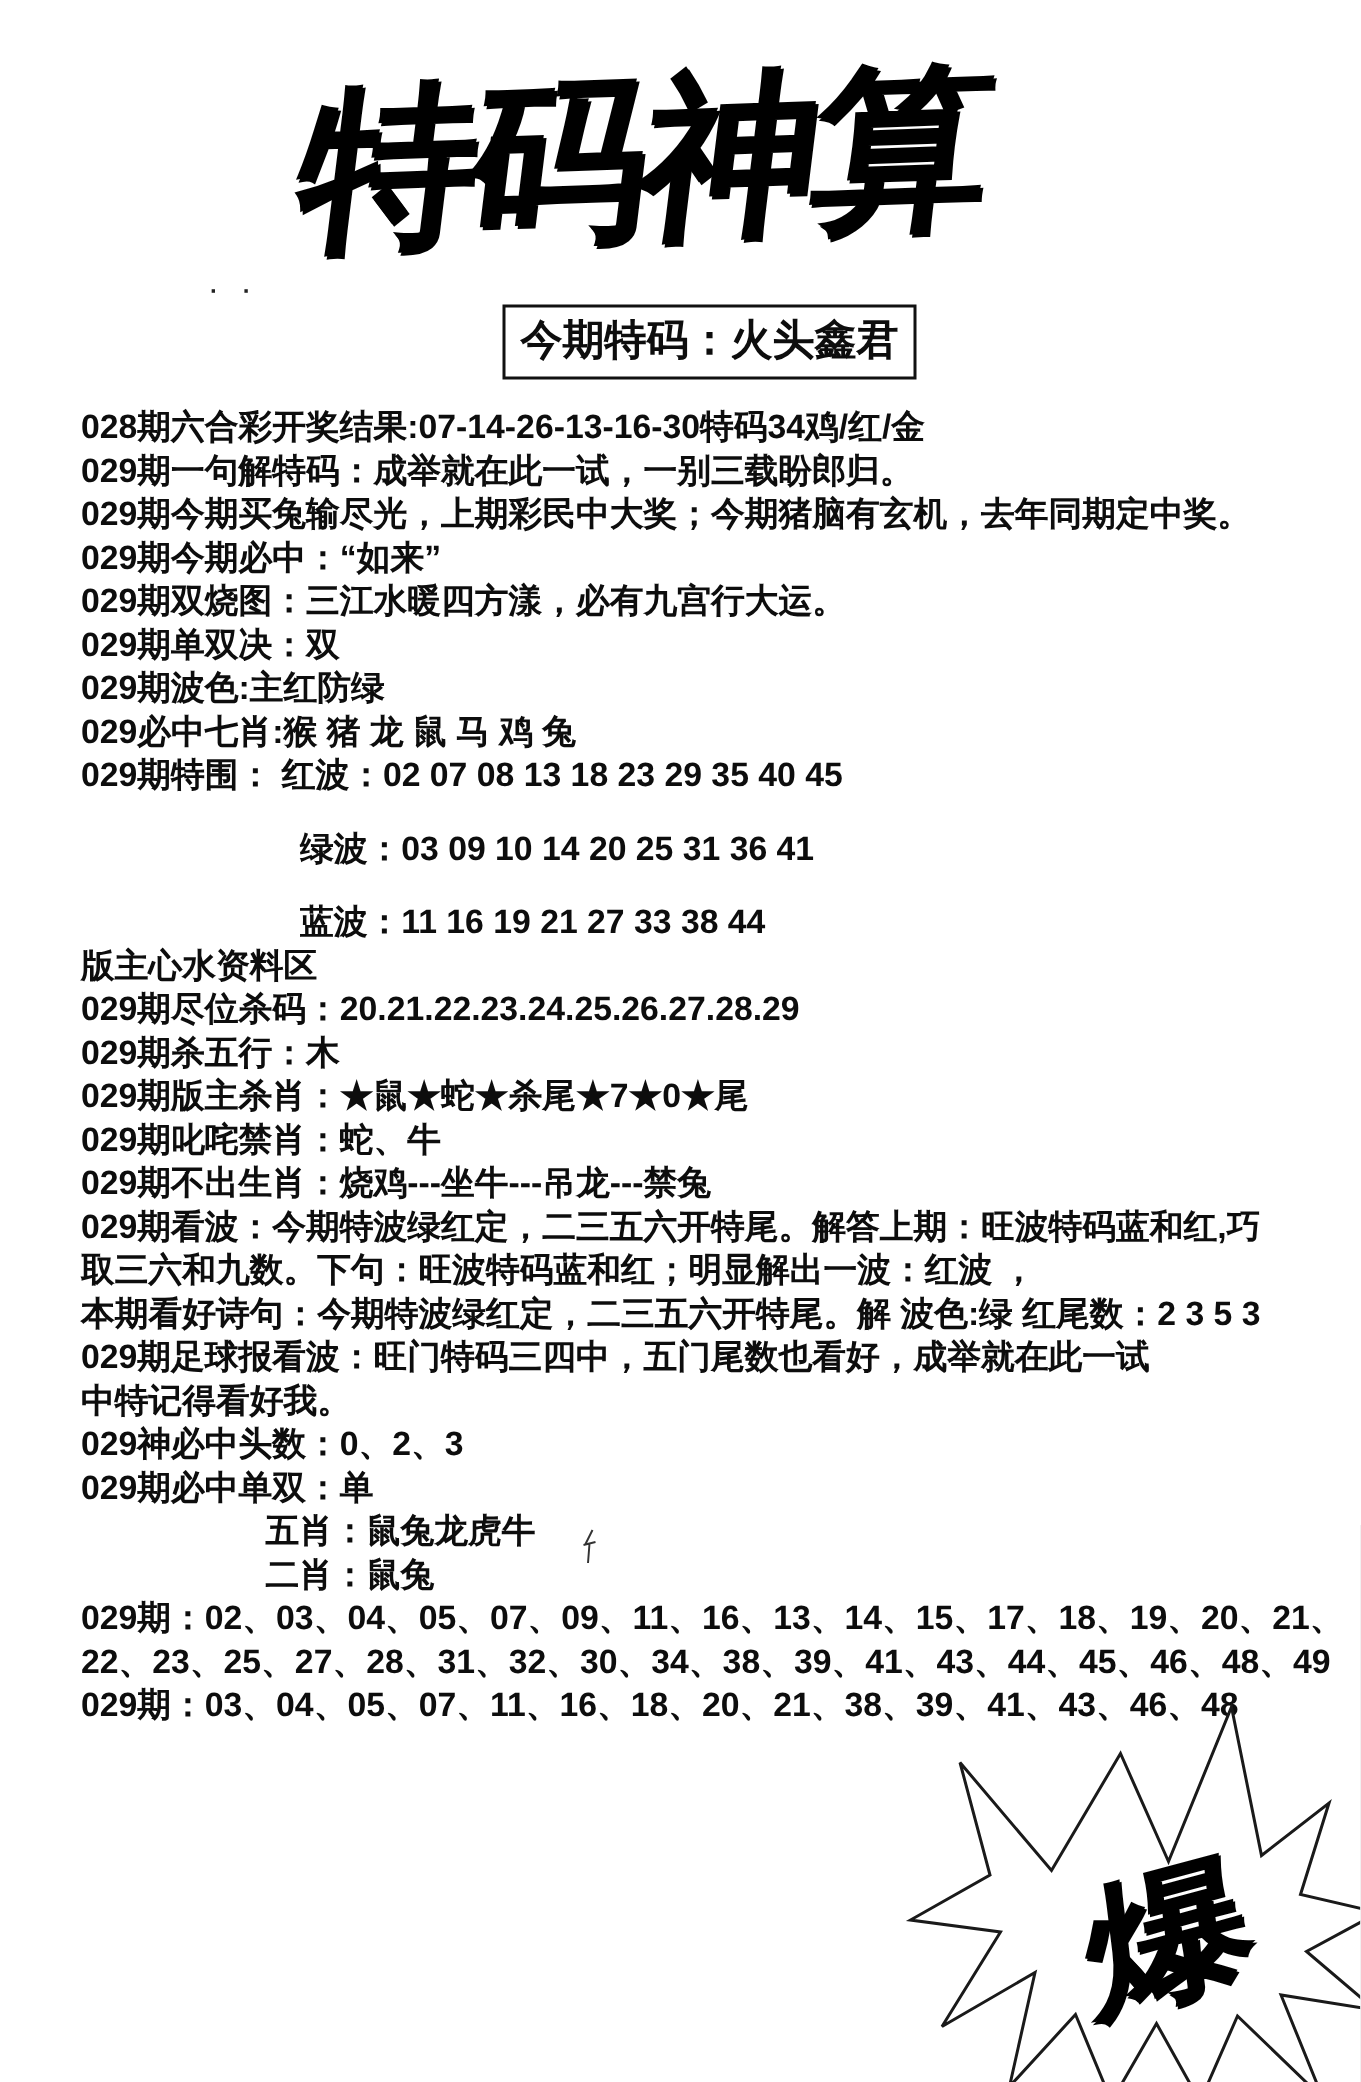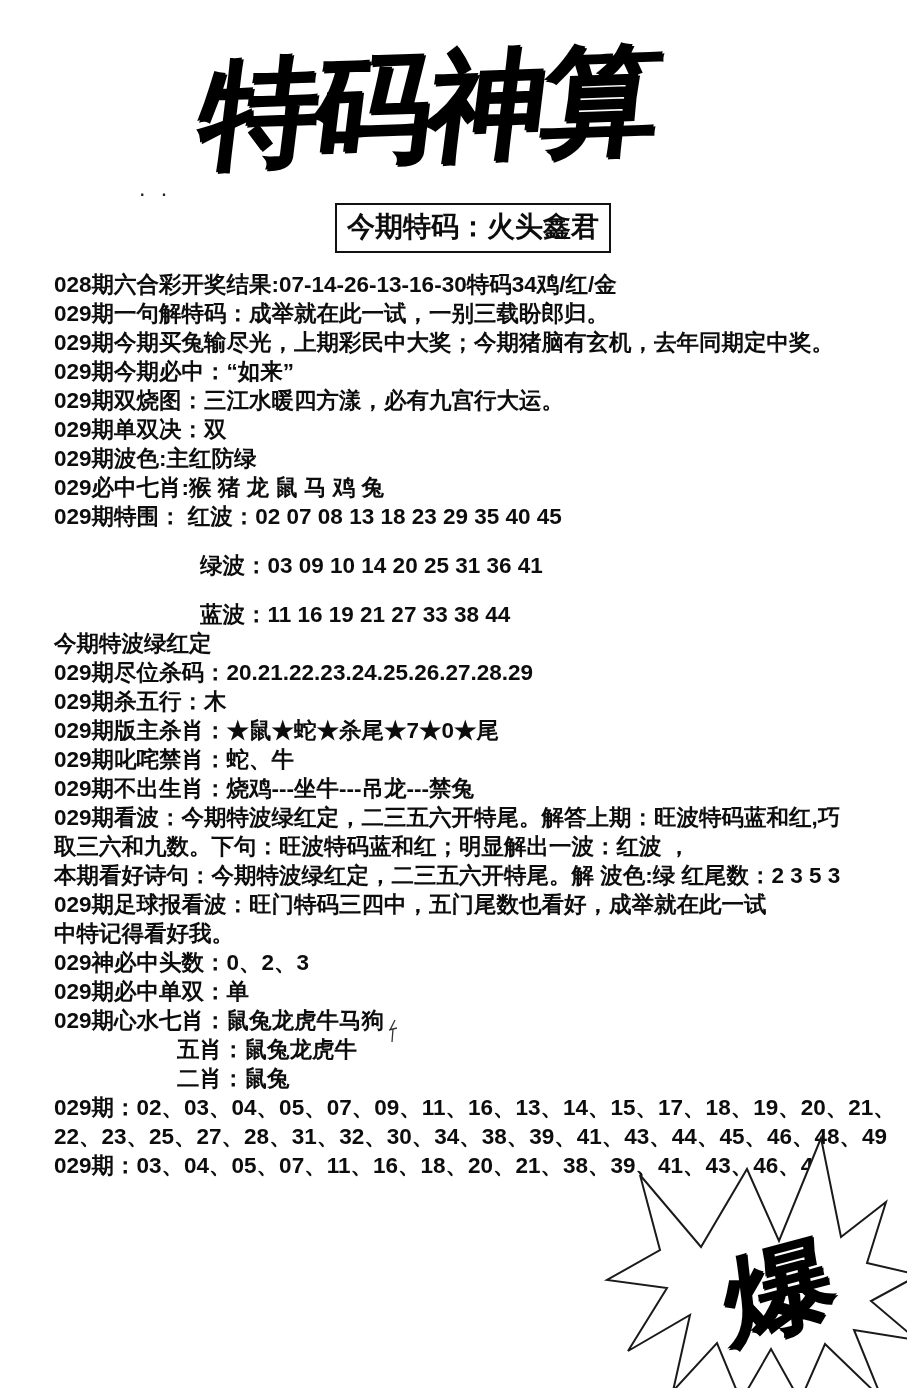--- a/index.html
+++ b/index.html
@@ -107,34 +107,33 @@
     <div class="line">029期一句解特码：成举就在此一试，一别三载盼郎归。</div>
     <div class="line">029期今期买兔输尽光，上期彩民中大奖；今期猪脑有玄机，去年同期定中奖。</div>
     <div class="line">029期今期必中：“如来”</div>
     <div class="line">029期双烧图：三江水暖四方漾，必有九宫行大运。</div>
     <div class="line">029期单双决：双</div>
     <div class="line">029期波色:主红防绿</div>
     <div class="line">029必中七肖:猴 猪 龙 鼠 马 鸡 兔</div>
     <div class="line">029期特围： 红波：02 07 08 13 18 23 29 35 40 45</div>
     <div class="line indent-wave">绿波：03 09 10 14 20 25 31 36 41</div>
     <div class="line indent-wave">蓝波：11 16 19 21 27 33 38 44</div>
-    <div class="line">今期特波绿红定</div>
+    <div class="line">版主心水资料区</div>
     <div class="line">029期尽位杀码：20.21.22.23.24.25.26.27.28.29</div>
     <div class="line">029期杀五行：木</div>
     <div class="line">029期版主杀肖：★鼠★蛇★杀尾★7★0★尾</div>
     <div class="line">029期叱咤禁肖：蛇、牛</div>
     <div class="line">029期不出生肖：烧鸡---坐牛---吊龙---禁兔</div>
     <div class="line">029期看波：今期特波绿红定，二三五六开特尾。解答上期：旺波特码蓝和红,巧</div>
     <div class="line">取三六和九数。下句：旺波特码蓝和红；明显解出一波：红波  ，</div>
     <div class="line">本期看好诗句：今期特波绿红定，二三五六开特尾。解 波色:绿 红尾数：2 3 5 3</div>
     <div class="line">029期足球报看波：旺门特码三四中，五门尾数也看好，成举就在此一试</div>
     <div class="line">中特记得看好我。</div>
     <div class="line">029神必中头数：0、2、3</div>
     <div class="line">029期必中单双：单</div>
-    <div class="line">029期心水七肖：鼠兔龙虎牛马狗</div>
     <div class="line indent-shengxiao">五肖：鼠兔龙虎牛</div>
     <div class="line indent-shengxiao">二肖：鼠兔</div>
     <div class="line">029期：02、03、04、05、07、09、11、16、13、14、15、17、18、19、20、21、</div>
     <div class="line">22、23、25、27、28、31、32、30、34、38、39、41、43、44、45、46、48、49</div>
     <div class="line">029期：03、04、05、07、11、16、18、20、21、38、39、41、43、46、48</div>
   </div>
 
   <svg class="stray-mark" width="14" height="26" viewBox="0 0 14 26">
     <path d="M9,2 L4,12 M3,12 L11,10 M7,11 L6,24" stroke="#333" stroke-width="1.3" fill="none"></path>
   </svg>

